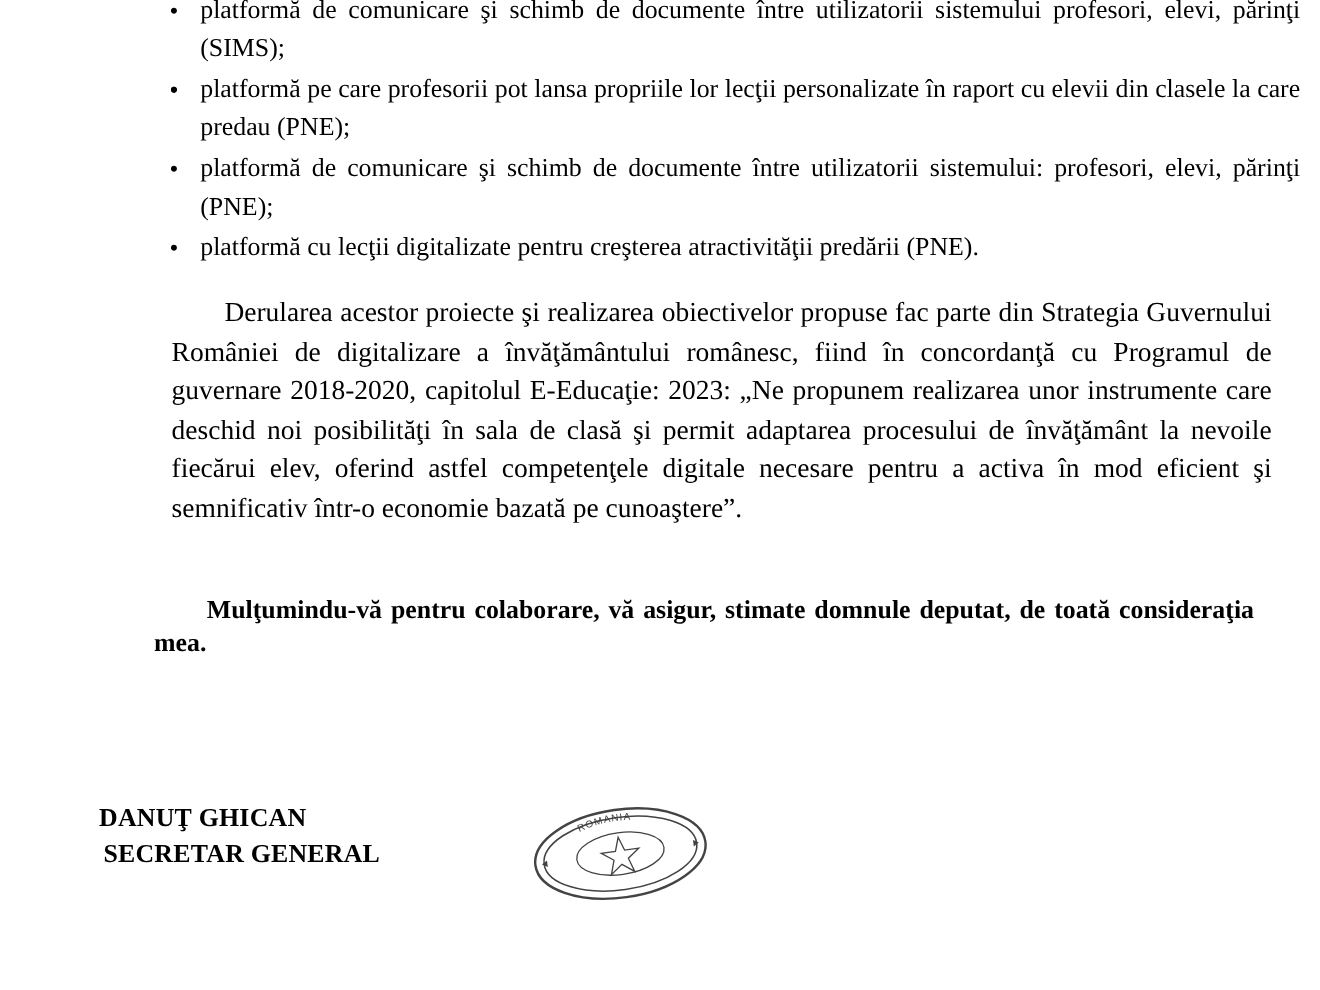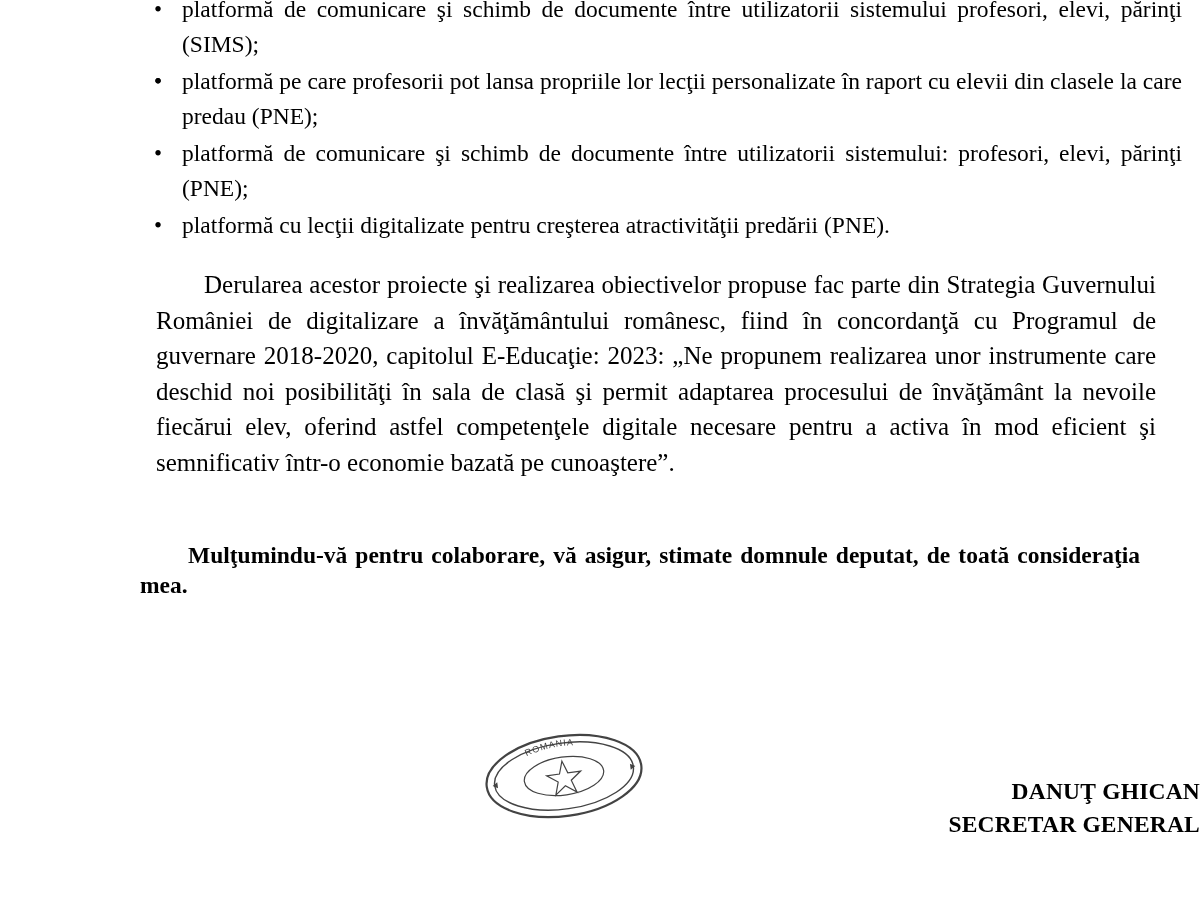--- a/index.html
+++ b/index.html
@@ -78,37 +78,36 @@
     width: 1000px;
     margin: 0;
   }
 
   
   .signature-block {
     position: absolute;
     left: 0;
     top: 728px;
     width: 1200px;
-    text-align: right;
-    margin-top: 47px;
+    text-align: left;
   }
   .signature-name,
   .signature-title {
     font-size: 23.5px;
     line-height: 33px;
     font-weight: bold;
     letter-spacing: 0.2px;
     position: relative;
     z-index: 3;
   }
   .signature-name {
     padding-left: 90px;
   }
   .signature-title {
-    padding-left: 62px;
+    padding-left: 94px;
   }
 
   
   .stamp {
     position: absolute;
     left: 482px;
     top: 733px;
     width: 164px;
     height: 86px;
     z-index: 2;

